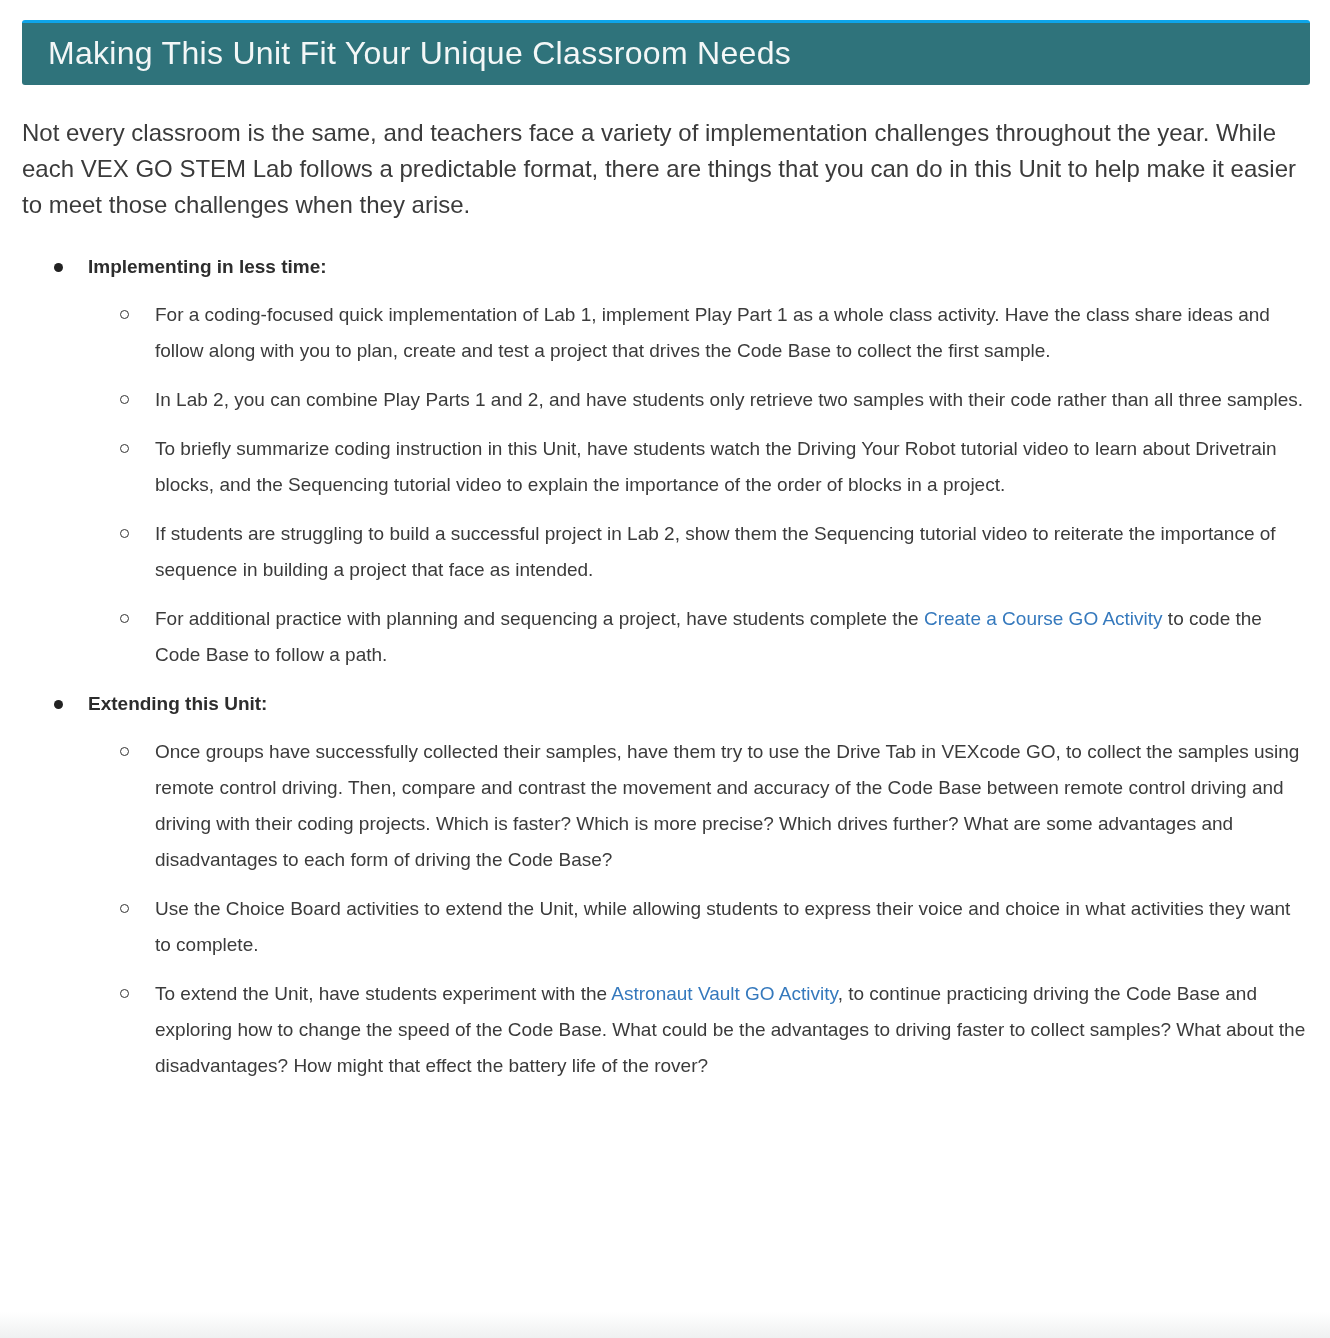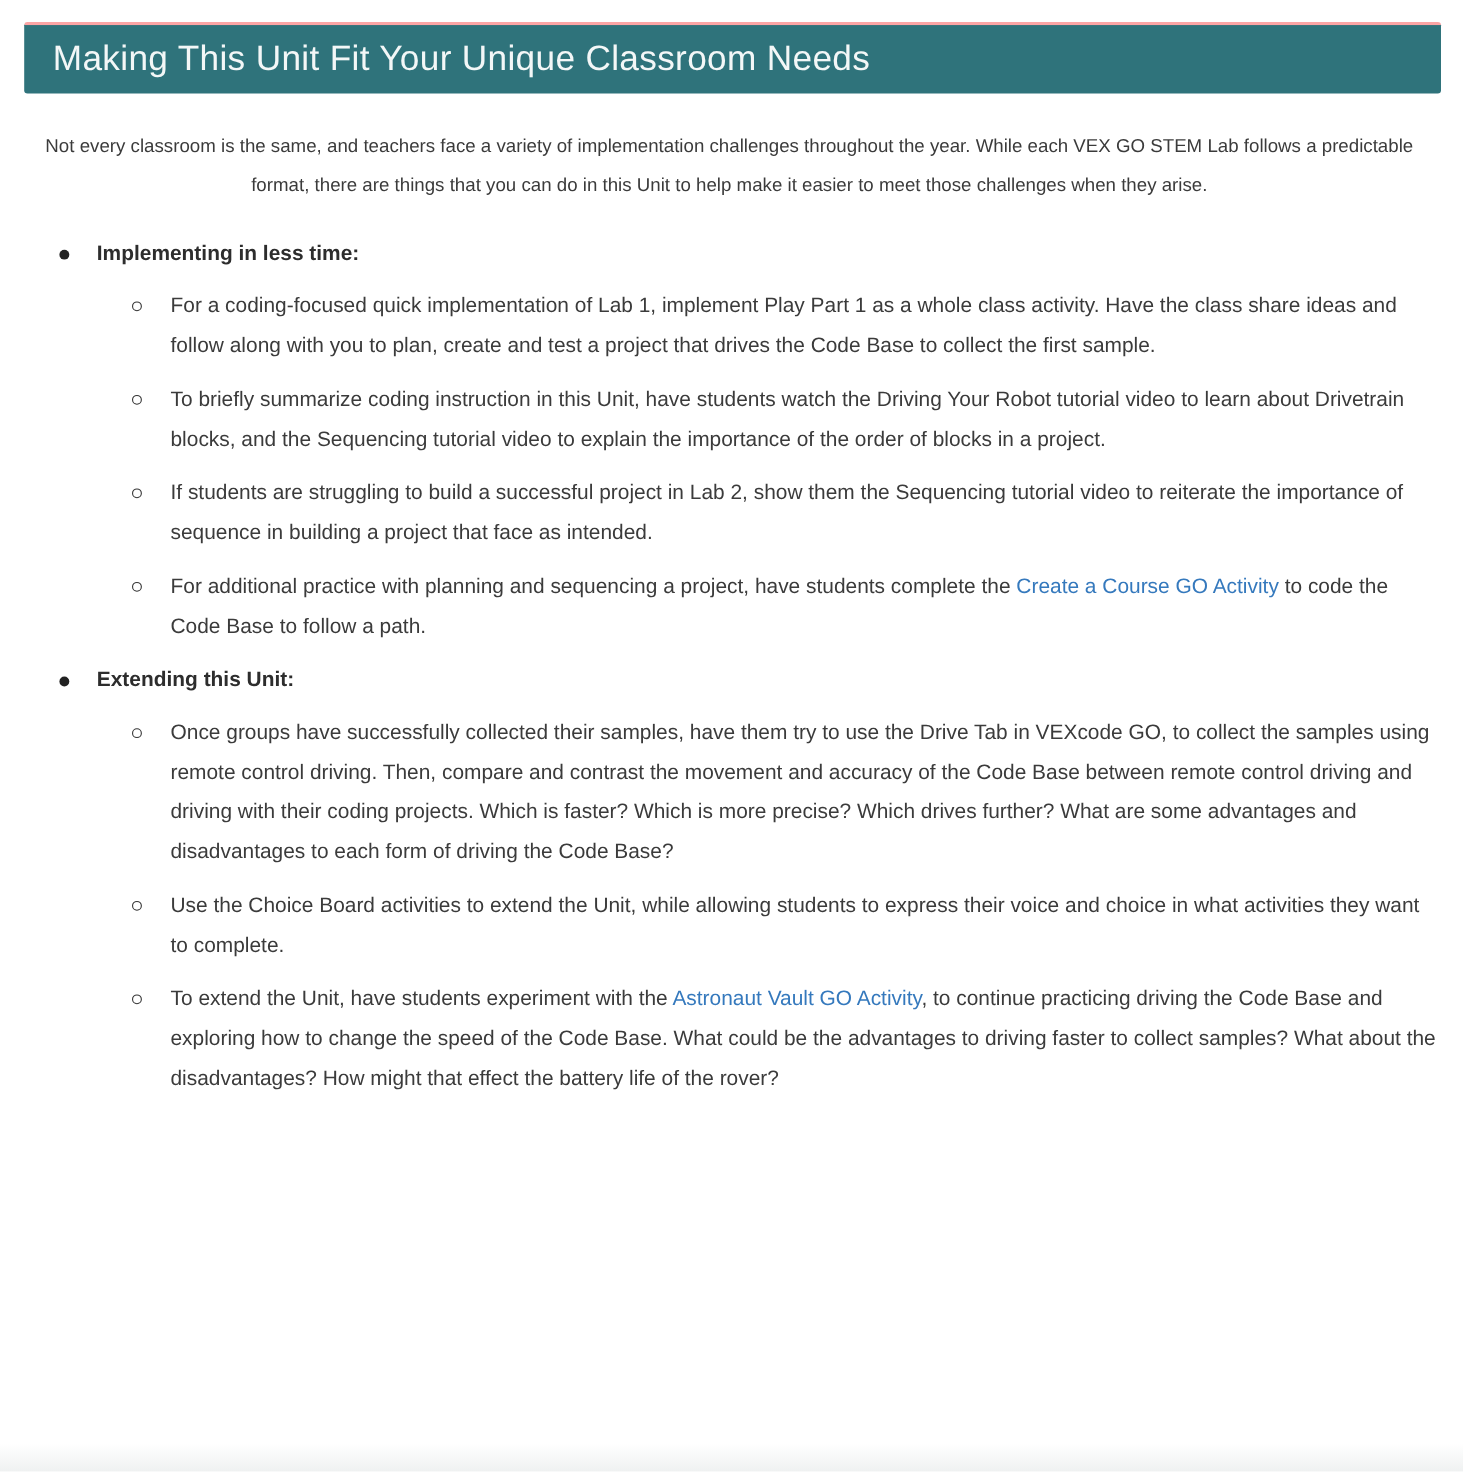--- a/index.html
+++ b/index.html
@@ -10,37 +10,36 @@
     height: 1338px;
     background: #ffffff;
     overflow: hidden;
     font-family: "Liberation Sans", "DejaVu Sans", sans-serif;
     color: #3b3b3b;
   }
   .banner {
     margin: 20px 20px 15px 22px;
     width: 1288px;
     background: #2f737b;
-    border-top: 3px solid #fca5a5;
+    border-top: 3px solid #0ea5e9;
     border-radius: 3px;
     padding: 9px 26px 11px 26px;
   }
   .banner h1 {
     margin: 0;
     font-size: 32px;
     font-weight: 400;
     letter-spacing: 0.3px;
     color: #f3f7f7;
     line-height: 42px;
   }
   .intro {
     margin: 30px 26px 0 22px;
-    font-size: 17px;
+    font-size: 24px;
     line-height: 36px;
-    text-align: center;
   }
   ul.top-list {
     list-style: none;
     margin: 26px 0 2px 0;
     padding: 0;
   }
   li.section { margin: 0; padding: 0; }
   .heading-row {
     position: relative;
     padding: 0 28px 0 88px;
@@ -105,20 +104,21 @@
     <h1>Making This Unit Fit Your Unique Classroom Needs</h1>
   </header>
 
   <p class="intro">Not every classroom is the same, and teachers face a variety of implementation challenges throughout the year. While each VEX GO STEM Lab follows a predictable format, there are things that you can do in this Unit to help make it easier to meet those challenges when they arise.</p>
 
   <ul class="top-list" id="top-list">
       <li class="section">
         <div class="heading-row"><span class="bullet-dot"></span><span>Implementing in less time:</span></div>
         <ul class="sub-list">
           <li class="sub-item"><span class="circle-dot"></span><span>For a coding-focused quick implementation of Lab 1, implement Play Part 1 as a whole class activity. Have the class share ideas and follow along with you to plan, create and test a project that drives the Code Base to collect the first sample.</span></li>
+          <li class="sub-item"><span class="circle-dot"></span><span>In Lab 2, you can combine Play Parts 1 and 2, and have students only retrieve two samples with their code rather than all three samples.</span></li>
           <li class="sub-item"><span class="circle-dot"></span><span>To briefly summarize coding instruction in this Unit, have students watch the Driving Your Robot tutorial video to learn about Drivetrain blocks, and the Sequencing tutorial video to explain the importance of the order of blocks in a project.</span></li>
         </ul>
       </li>
       <li class="section">
         <ul class="sub-list">
           <li class="sub-item"><span class="circle-dot"></span><span>If students are struggling to build a successful project in Lab 2, show them the Sequencing tutorial video to reiterate the importance of sequence in building a project that face as intended.</span></li>
           <li class="sub-item"><span class="circle-dot"></span><span>For additional practice with planning and sequencing a project, have students complete the </span><a class="inline-link" href="#">Create a Course GO Activity</a><span> to code the Code Base to follow a path.</span></li>
         </ul>
       </li>
       <li class="section">

